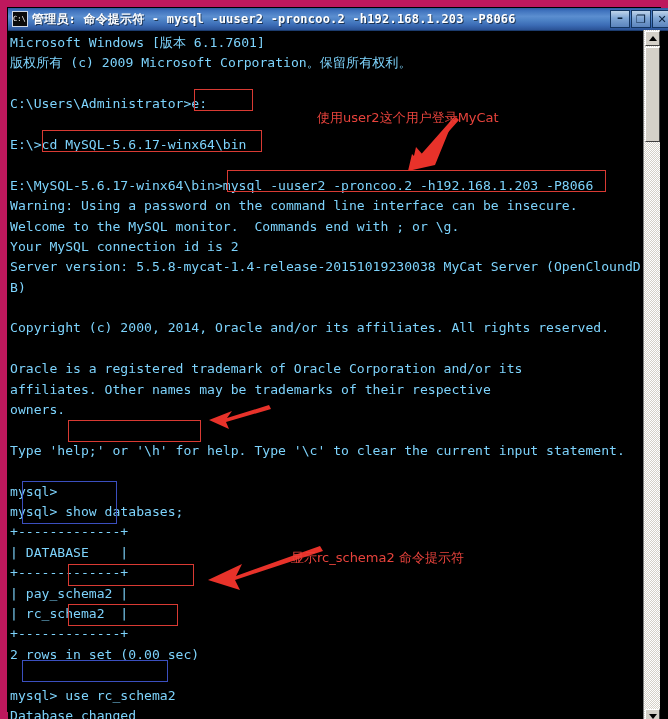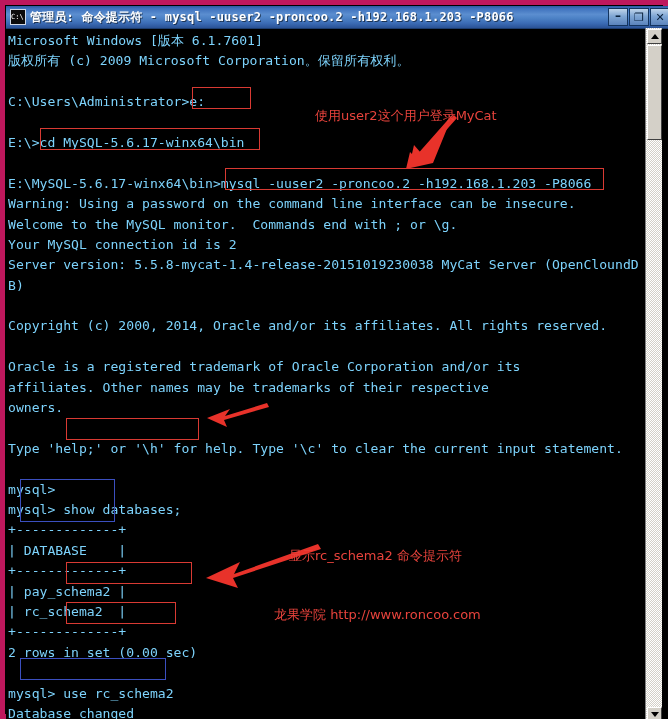--- a/index.html
+++ b/index.html
@@ -15,21 +15,21 @@
   }
 
   
   #window {
     position: absolute;
     left: 0; top: 0;
     width: 668px;
     height: 719px;
     box-sizing: border-box;
     background: #000000;
-    border: 5px solid #be185d;
+    border: 7px solid #be185d;
   }
 
   
   #titlebar {
     position: absolute;
     left: 1px; top: 1px;
     width: 666px;
     height: 22px;
     box-sizing: border-box;
     background: linear-gradient(to bottom,
@@ -251,21 +251,20 @@
     <svg class="arrow-svg" style="left:199px; top:372px;" width="66" height="28" viewBox="0 0 66 28">
       <path d="M62 2 L20 15 L25 8 L2 17 L22 26 L19 19 L64 6 Z" fill="#e8322a"></path>
     </svg>
 
     <svg class="arrow-svg" style="left:198px; top:511px;" width="120" height="52" viewBox="0 0 120 52">
       <path d="M114 4 L30 34 L36 22 L2 38 L34 48 L29 38 L117 9 Z" fill="#e8322a"></path>
     </svg>
 
     <div class="anno" style="left:309px; top:79px;">使用user2这个用户登录MyCat</div>
     <div class="anno" style="left:283px; top:519px;">显示rc_schema2 命令提示符</div>
-    <div class="anno" style="left:268px; top:578px;">龙果学院 http://www.roncoo.com</div>
   </div>
 
   <div id="scrollbar">
     <div class="sb-arrow" id="sb-arrow-up">
       <span class="tri"></span>
     </div>
     <div id="sb-thumb"></div>
     <div class="sb-arrow" id="sb-arrow-down">
       <span class="tri"></span>
     </div>

